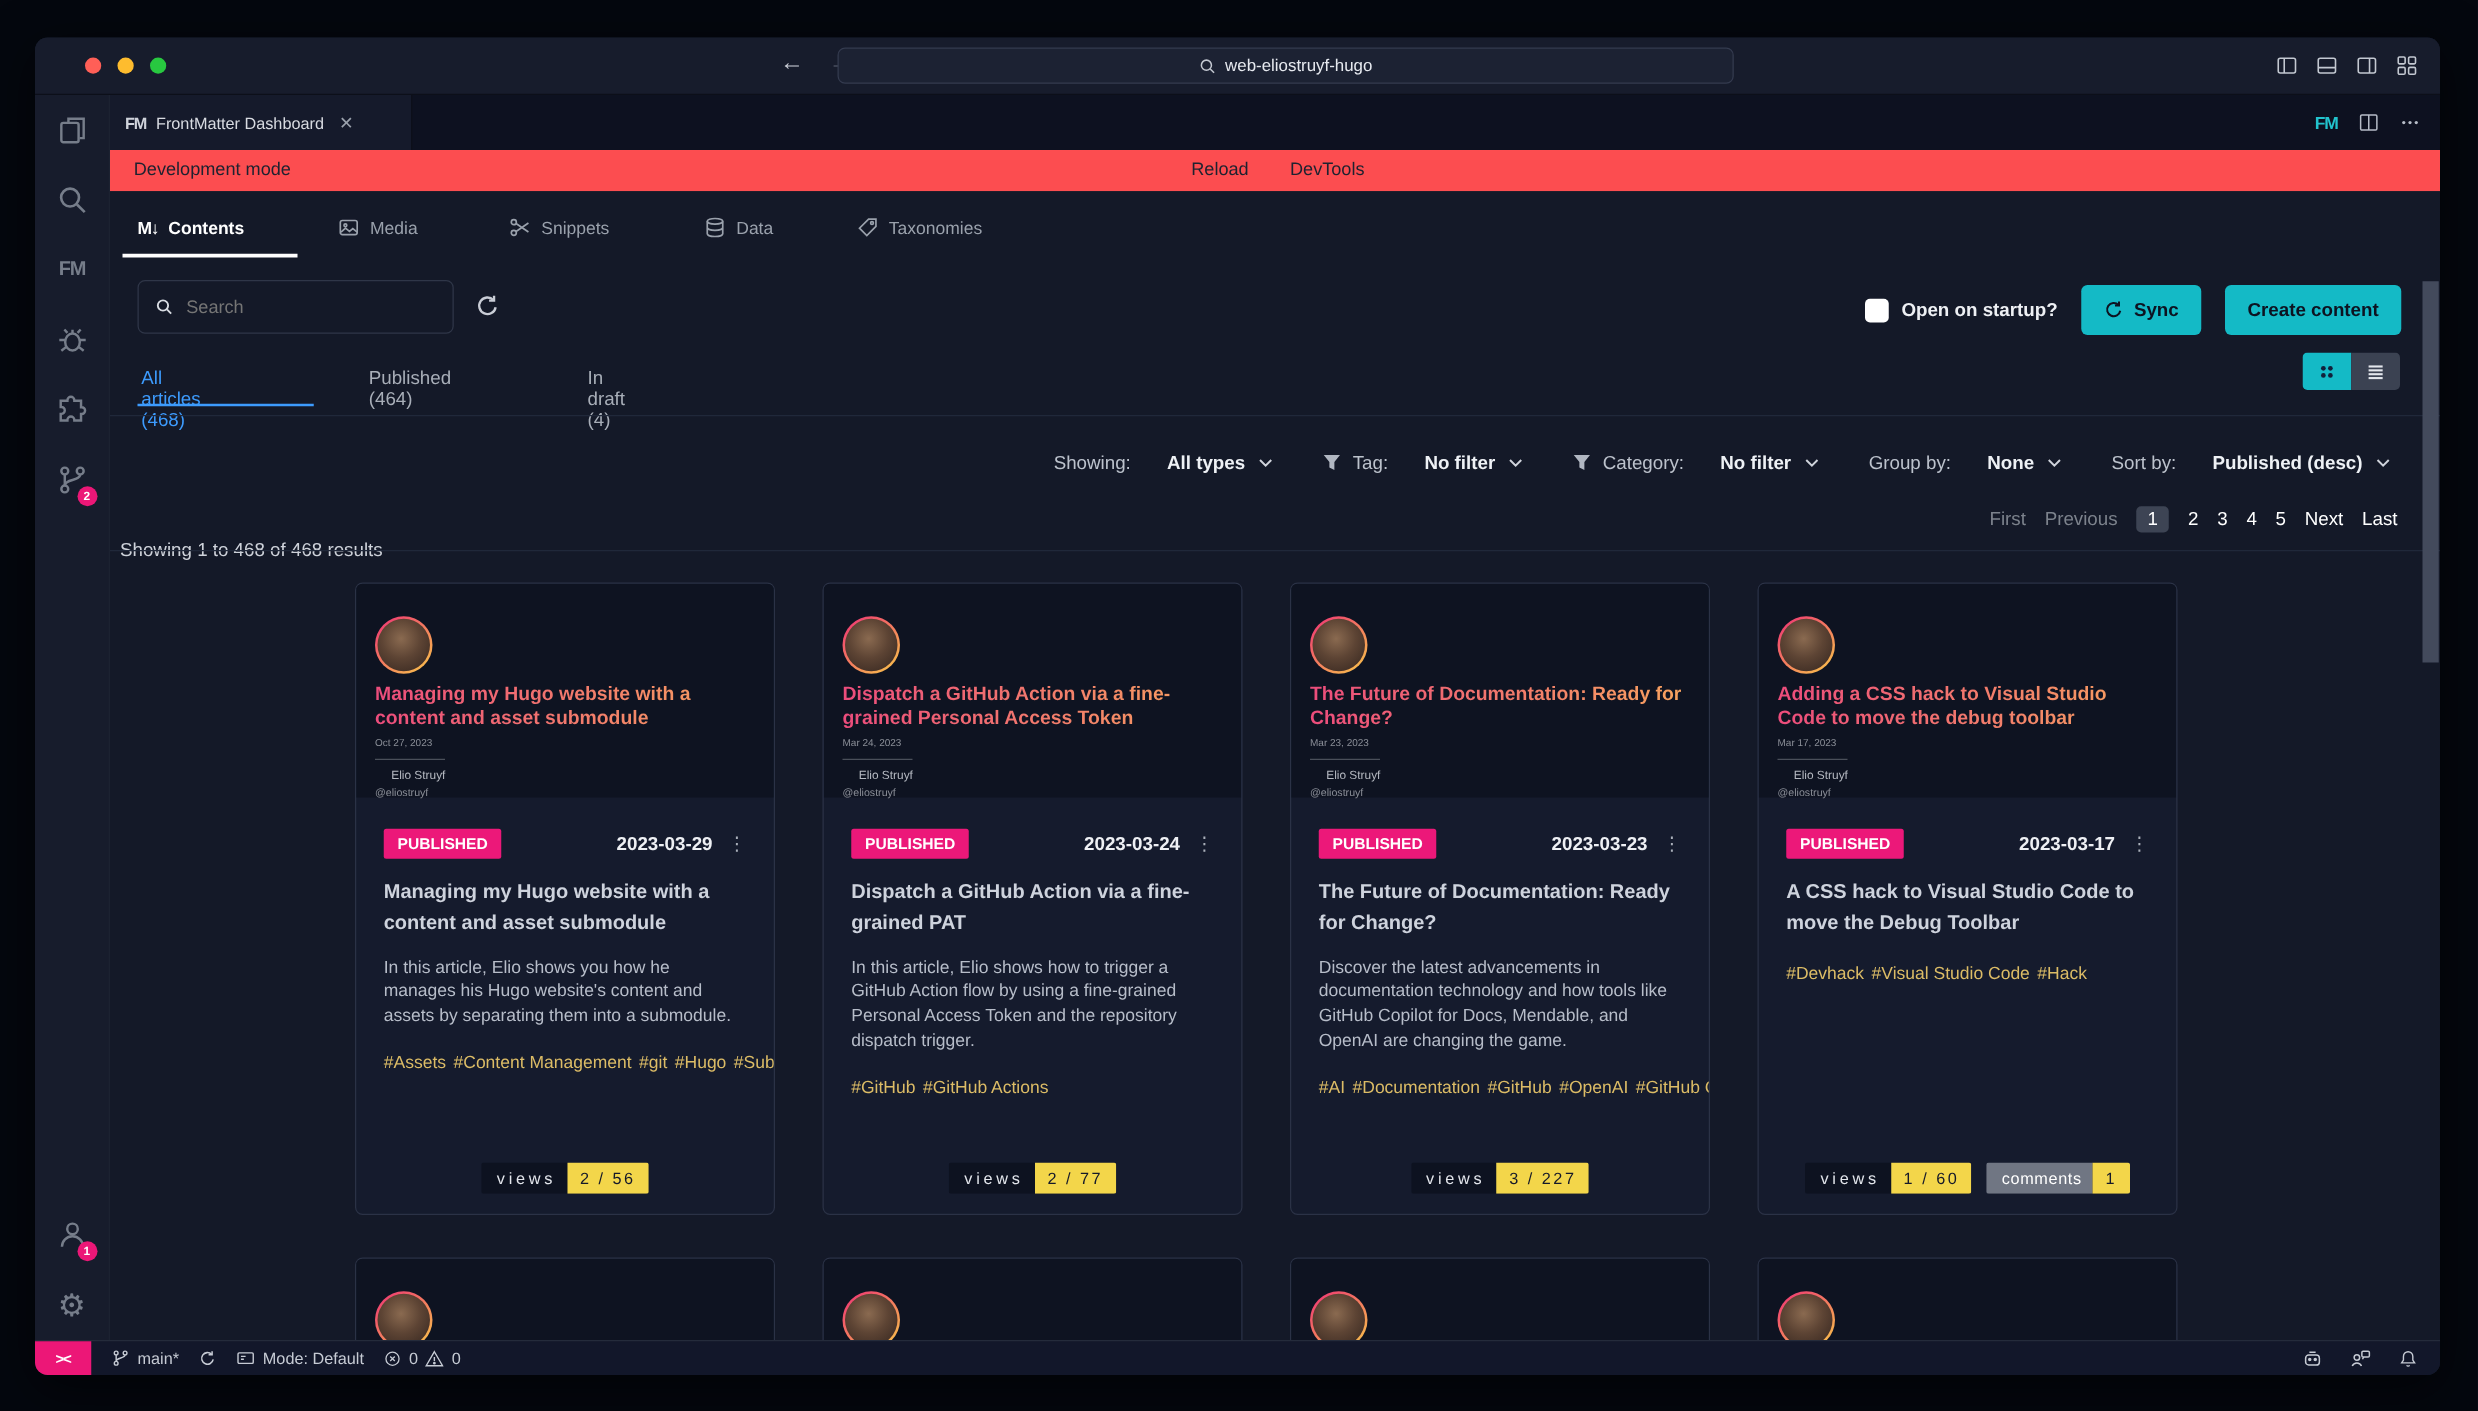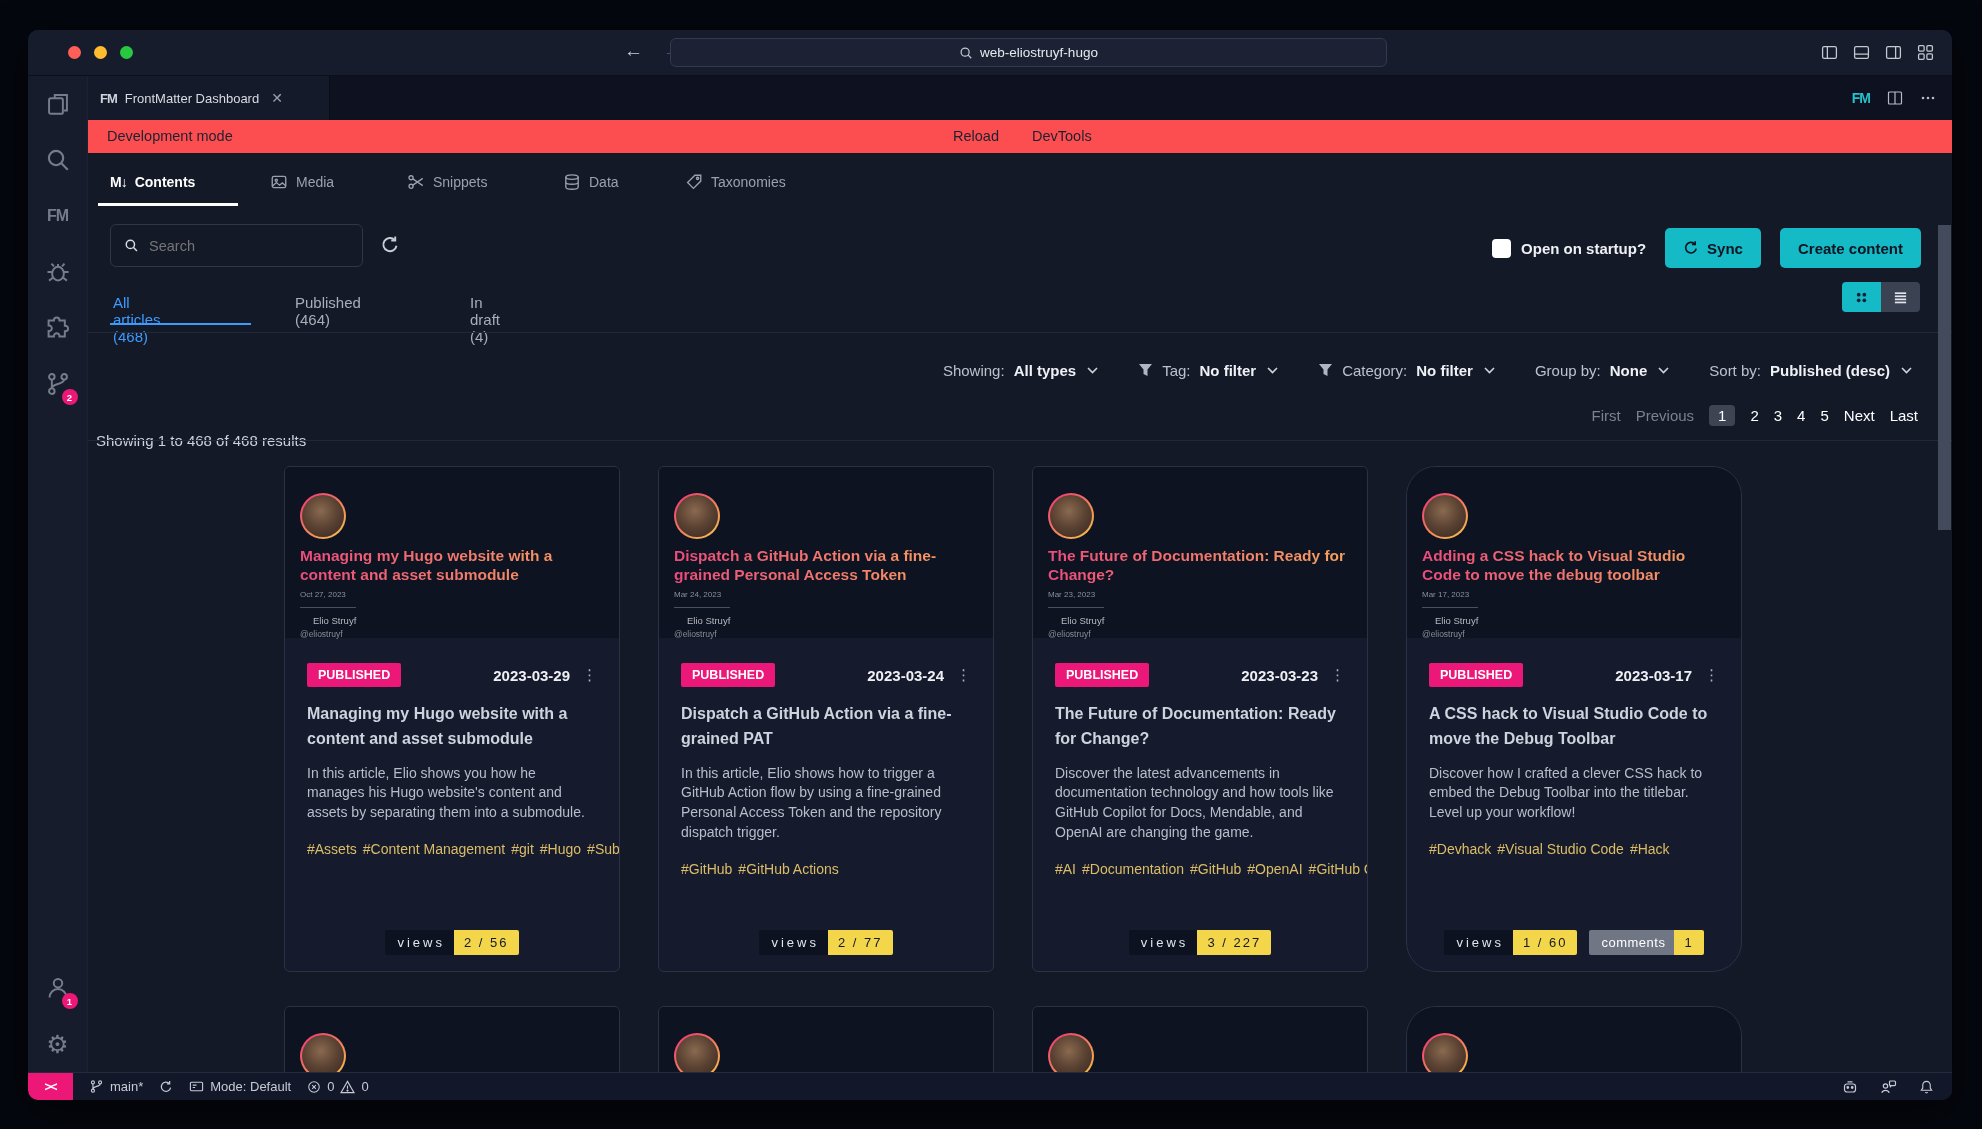--- a/index.html
+++ b/index.html
@@ -68,32 +68,32 @@
   .sep1 { position:absolute; left:0; right:0; top:179px; height:1px; background:#20283a; }
   .sep2 { position:absolute; left:0; right:0; top:287px; height:1px; background:#20283a; }
   .viewtoggle { position:absolute; right:32px; top:129px; height:30px; display:flex; border-radius:4px; overflow:hidden; }
   .vt-btn { width:39px; height:30px; display:flex; align-items:center; justify-content:center; }
   .vt-grid { background:#14bac6; color:#12203a; }
   .vt-list { background:#3b4252; color:#e3e6ec; }
   
   .filters { position:absolute; right:40px; top:195px; height:44px; display:flex; align-items:center; gap:40px;
     color:#bcc2cc; font-size:15px; }
   .fgroup { display:flex; align-items:center; gap:9px; }
-  .fval { color:#eef1f5; font-weight:bold; }
+  .fval { color:#eef1f5; font-weight:bold;margin-left:20px; }
   .chev { color:#cfd3db; margin-left:2px; display:flex; }
   .funnel { color:#b0b6c1; display:flex; }
   
   .summary { position:absolute; left:8px; top:255px; font-size:15px; color:#ced2da;margin-top:24px; }
   .pager { position:absolute; right:34px; top:252px; display:flex; align-items:center; gap:15px; font-size:15px; color:#fff; }
   .pg-dis { color:#7c828c; }
   .pg-cur { background:#3d4454; border-radius:4px; padding:2px 9px; }
   
   .card { position:absolute; width:336px; height:506px; background:#151b2d; border:1px solid #2b3246; border-radius:6px; overflow:hidden; }
   .row1 { top:313px; } .row2 { top:853px; height:300px; }
-  .c0{left:196px;} .c1{left:570px;} .c2{left:944px;} .c3{left:1318px;border-radius:30px;}
+  .c0{left:196px;} .c1{left:570px;} .c2{left:944px;} .c3{left:1318px;}
   .og { position:relative; height:171px; background:#0e1321; padding:26px 14px 0 15px; }
   .avatar { width:46px; height:46px; border-radius:50%; padding:2px;
     background:linear-gradient(140deg,#f0466f 15%,#f7b24f 85%); }
   .avatar-in { width:100%; height:100%; border-radius:50%;
     background:radial-gradient(circle at 45% 38%, #8a6a50 0%, #5d4434 45%, #32241e 100%); }
   .og-title { margin-top:8px; font-size:15.5px; font-weight:600; line-height:1.22;
     background:linear-gradient(90deg,#ec4c7c,#f7a45e); -webkit-background-clip:text; background-clip:text;
     color:transparent; }
   .og-date { margin-top:5px; font-size:8px; color:#8b8f98; }
   .og-div { width:56px; height:1px; background:#4a4f5a; margin:8px 0 7px 0; }
@@ -535,21 +535,20 @@
         <div class="og-author">Elio Struyf</div>
         <div class="og-handle">@eliostruyf</div>
       </div>
       <div class="cbody">
         <div class="crow">
           <span class="status-badge">PUBLISHED</span>
           <span class="cdate">2023-03-17</span>
           <span class="kebab">⋮</span>
         </div>
         <div class="ctitle">A CSS hack to Visual Studio Code to move the Debug Toolbar</div>
-        <div class="cdesc">Discover how I crafted a clever CSS hack to embed the Debug Toolbar into the titlebar. Level up your workflow!</div>
         <div class="ctags"><span>#Devhack</span><span>#Visual Studio Code</span><span>#Hack</span></div>
         <div class="cbadges">
           <span class="vb">
               <span class="vb-label">views</span>
               <span class="vb-value">1 / 60</span>
             </span>
           <span class="vb">
               <span class="vb-label gray">comments</span>
               <span class="vb-value">1</span>
             </span>

